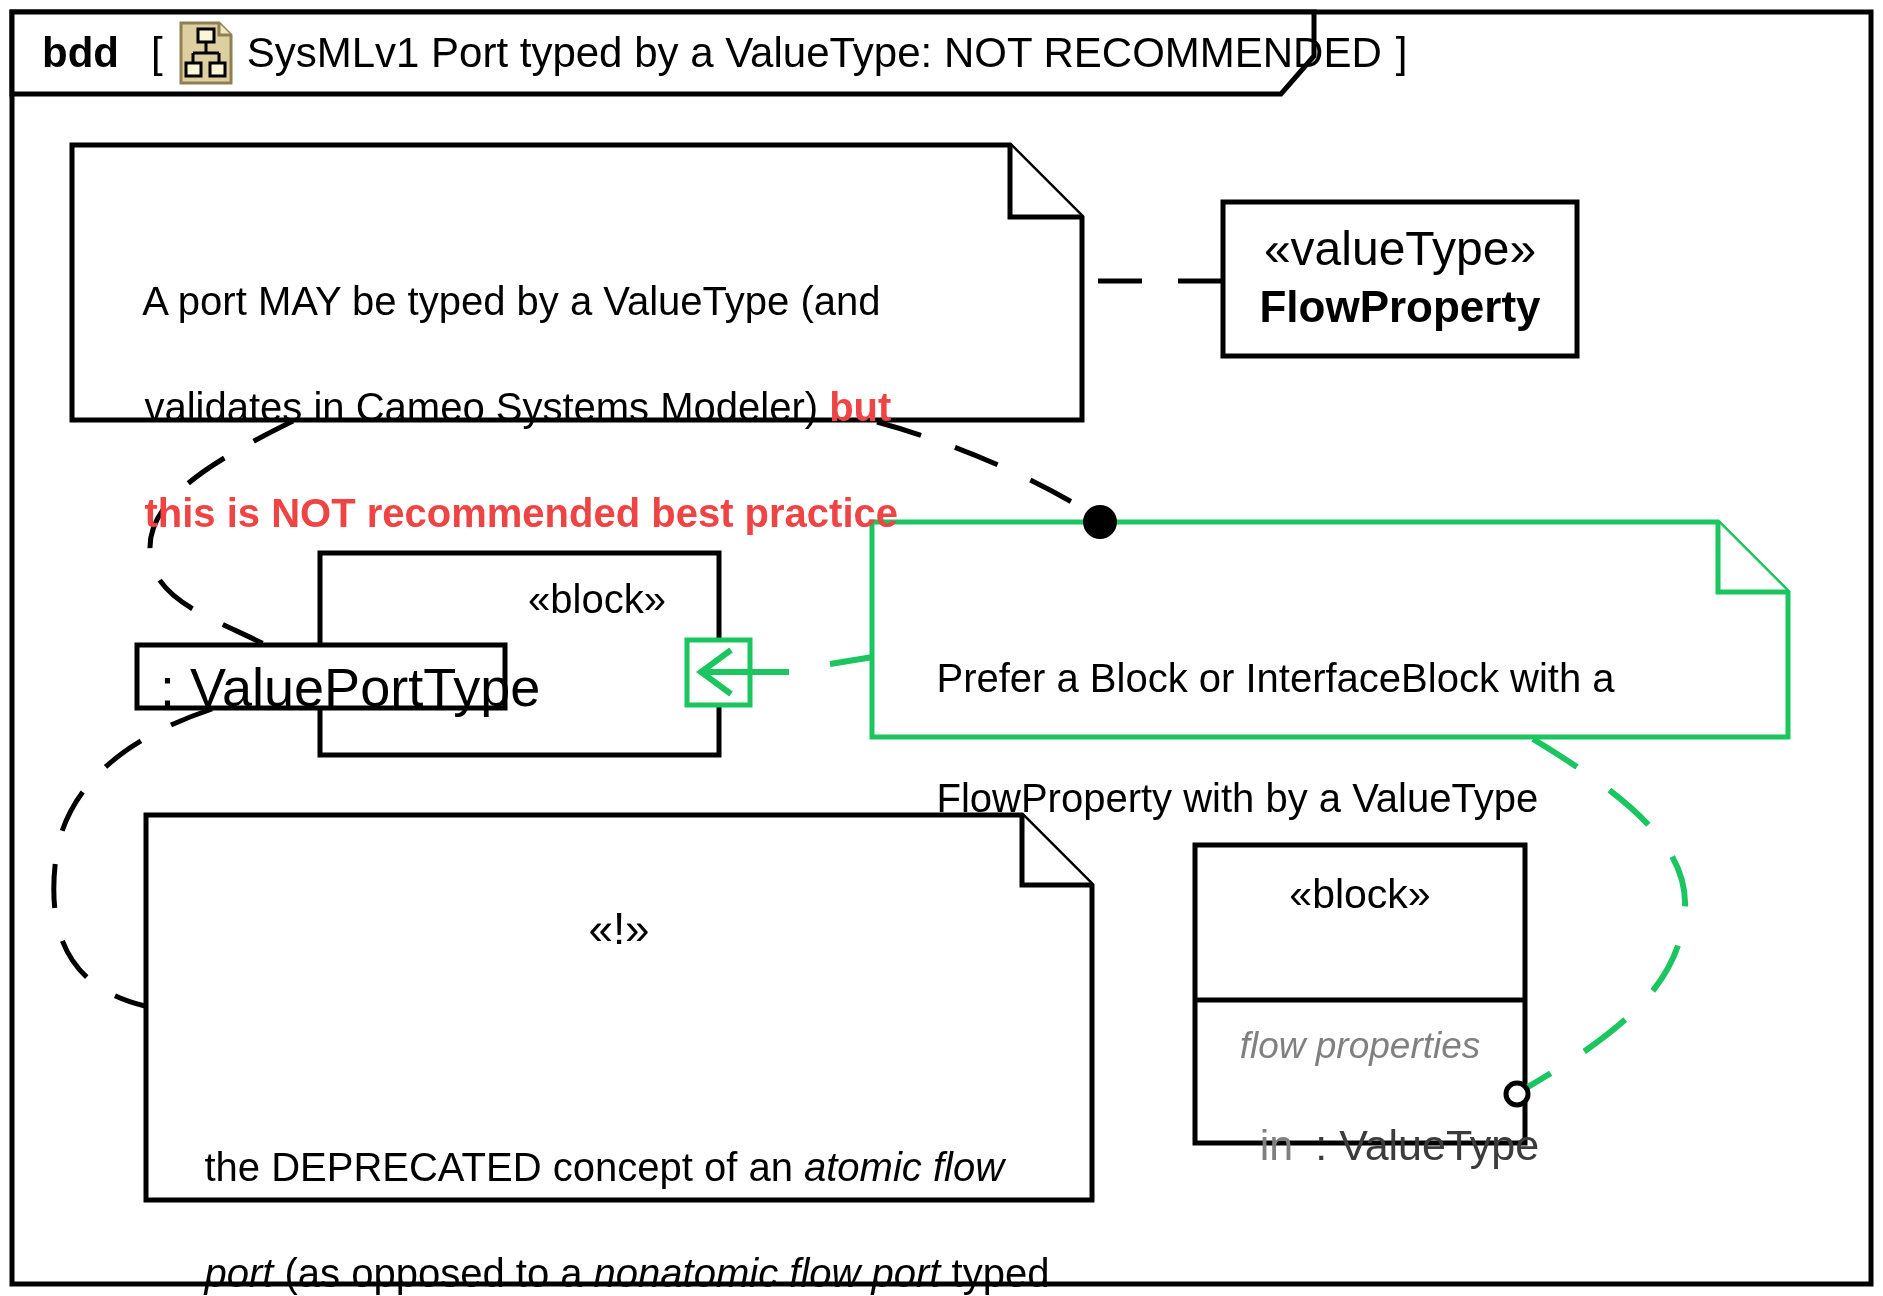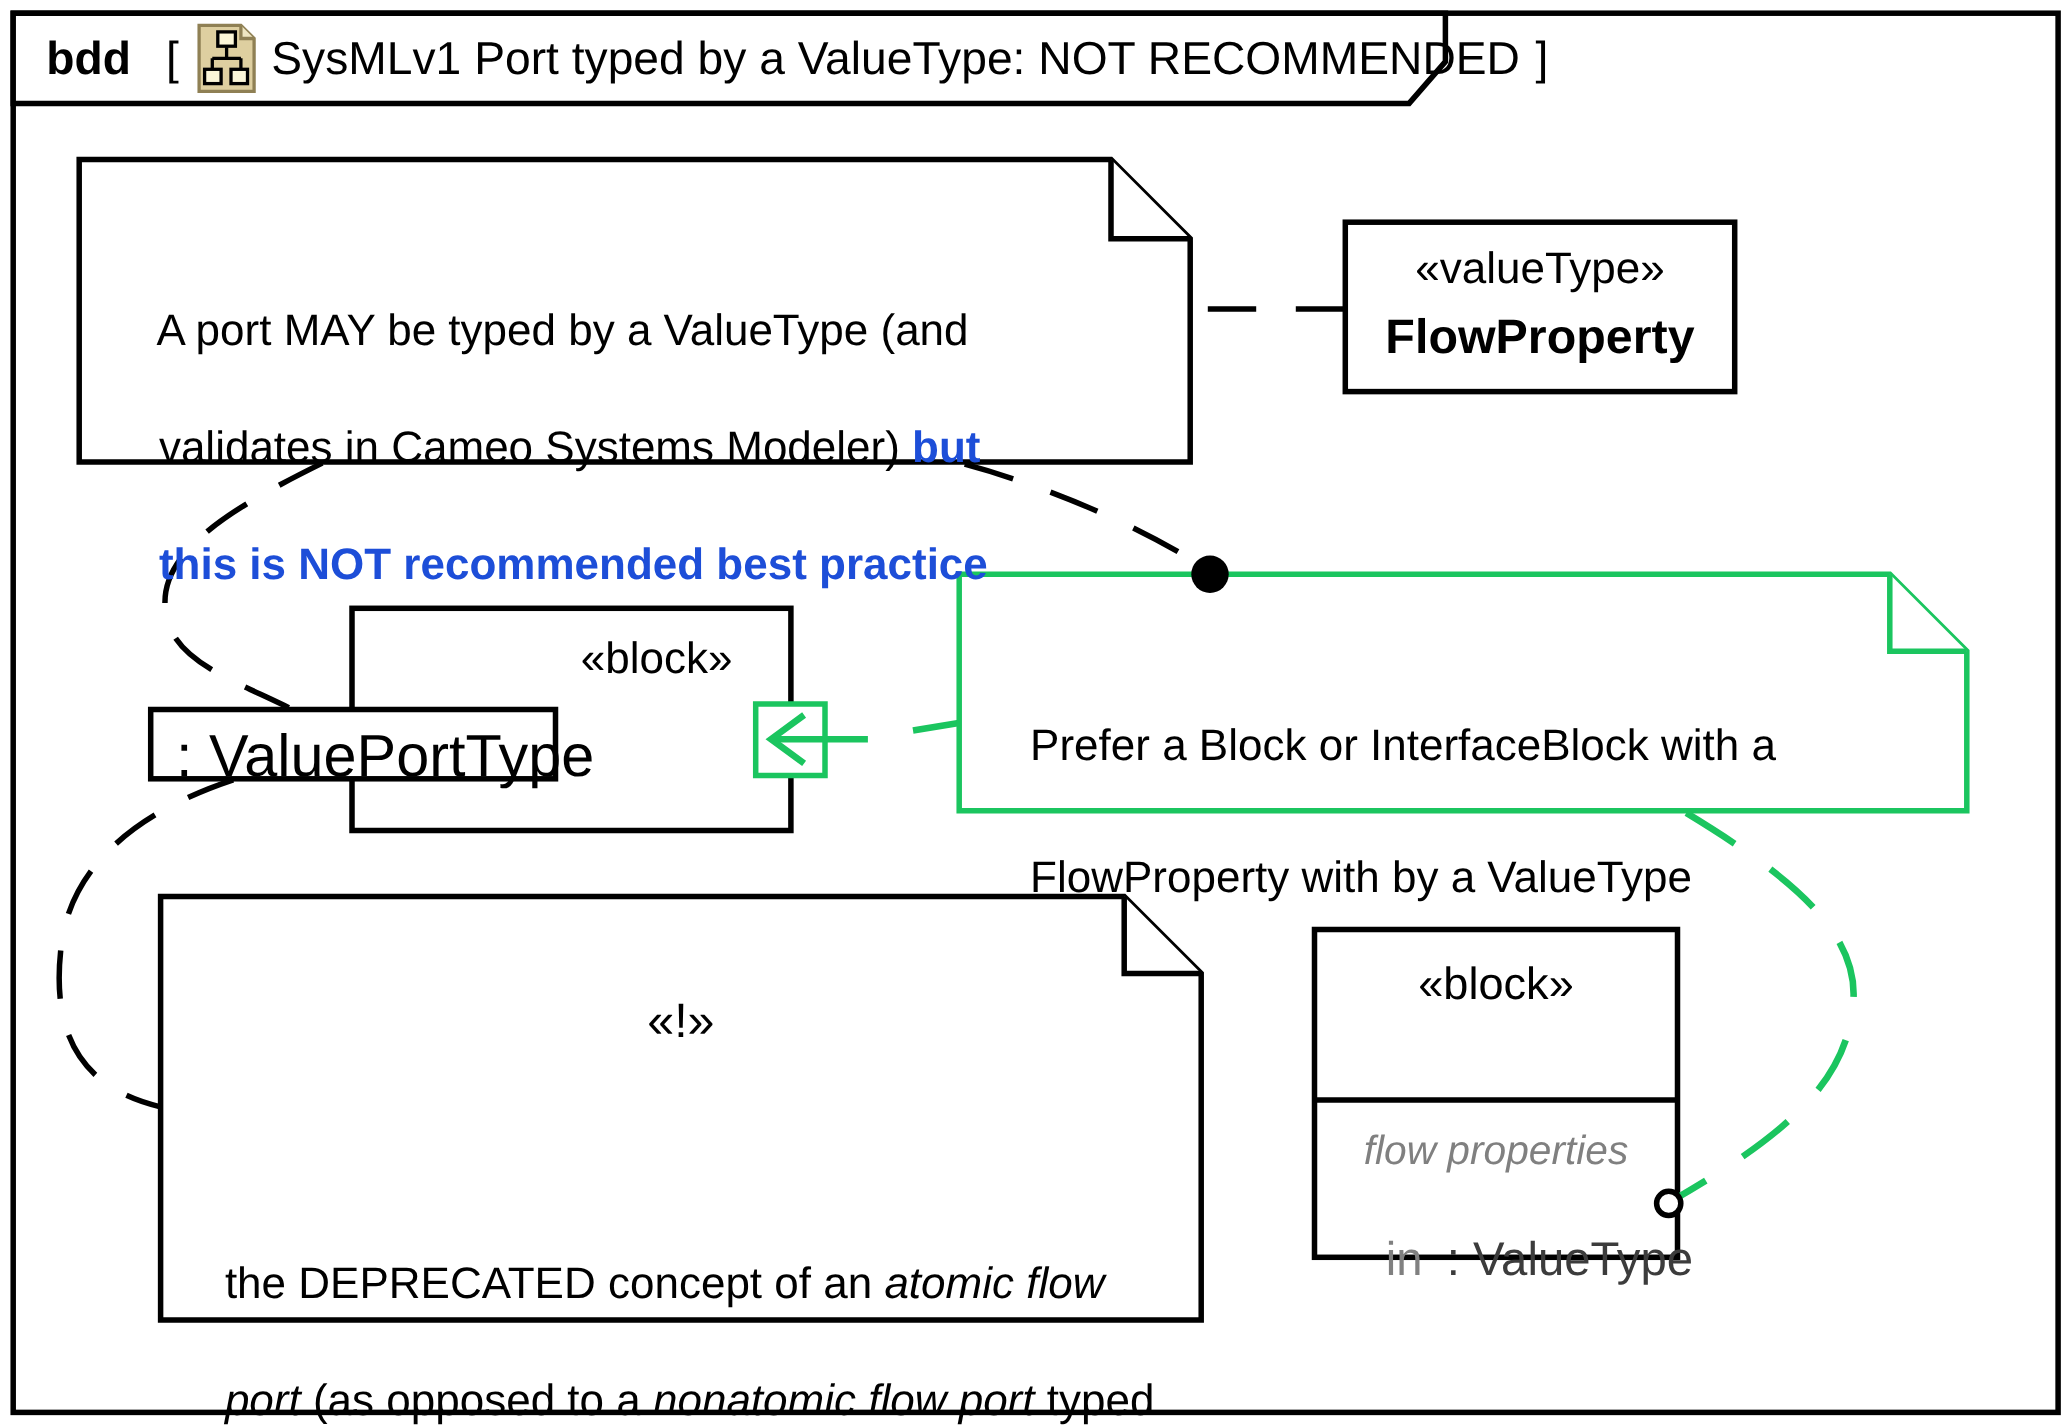--- a/index.html
+++ b/index.html
@@ -7,21 +7,21 @@
     position:relative;
     width:1883px; height:1296px;
     background:#ffffff;
     font-family:"Liberation Sans", sans-serif;
     overflow:hidden;
   }
   svg.layer { position:absolute; left:0; top:0; }
   .t { position:absolute; white-space:pre; color:#000; font-size:40px; line-height:1.3; }
   .bold { font-weight:bold; }
   .italic { font-style:italic; }
-  .orange { color:#1d4ed8; font-weight:bold; }
+  .orange { color:#ef4444; font-weight:bold; }
   .gray { color:#808080; }
   .darkgray { color:#3C3C3C; }
   .center { text-align:center; }
   .hdr { display:flex; align-items:center; }
   .hdr .kind { font-weight:bold; font-size:42px; }
   .hdr .bracket { font-size:42px; }
   .hdr .ttl { font-size:42px; }
 </style>
 </head>
 <body>
@@ -88,21 +88,21 @@
     <span class="ttl">SysMLv1 Port typed by a ValueType: NOT RECOMMENDED</span>
     <span class="bracket" style="margin-left:14px;">]</span>
   </div>
 
   <div class="t" style="left:100px; top:222px; line-height:53px;">
     <span>A port MAY be typed by a ValueType (and</span><br>
     <span>validates in Cameo Systems Modeler) </span><span class="orange">but</span><br>
     <span class="orange">this is NOT recommended best practice</span>
   </div>
 
-  <div class="t center" style="left:1223px; top:218px; width:354px; font-size:40px;">«valueType»</div>
+  <div class="t center" style="left:1223px; top:218px; width:354px; font-size:48px;">«valueType»</div>
   <div class="t center bold" style="left:1223px; top:278px; width:354px; font-size:44px;">FlowProperty</div>
 
   <div class="t" style="left:528px; top:573px; font-size:40px;">«block»</div>
   <div class="t" style="left:160px; top:652px; font-size:54px;">: ValuePortType</div>
 
   <div class="t" style="left:892px; top:588px; line-height:60px;">
     <span>Prefer a Block or InterfaceBlock with a</span><br>
     <span>FlowProperty with by a ValueType</span>
   </div>
 

